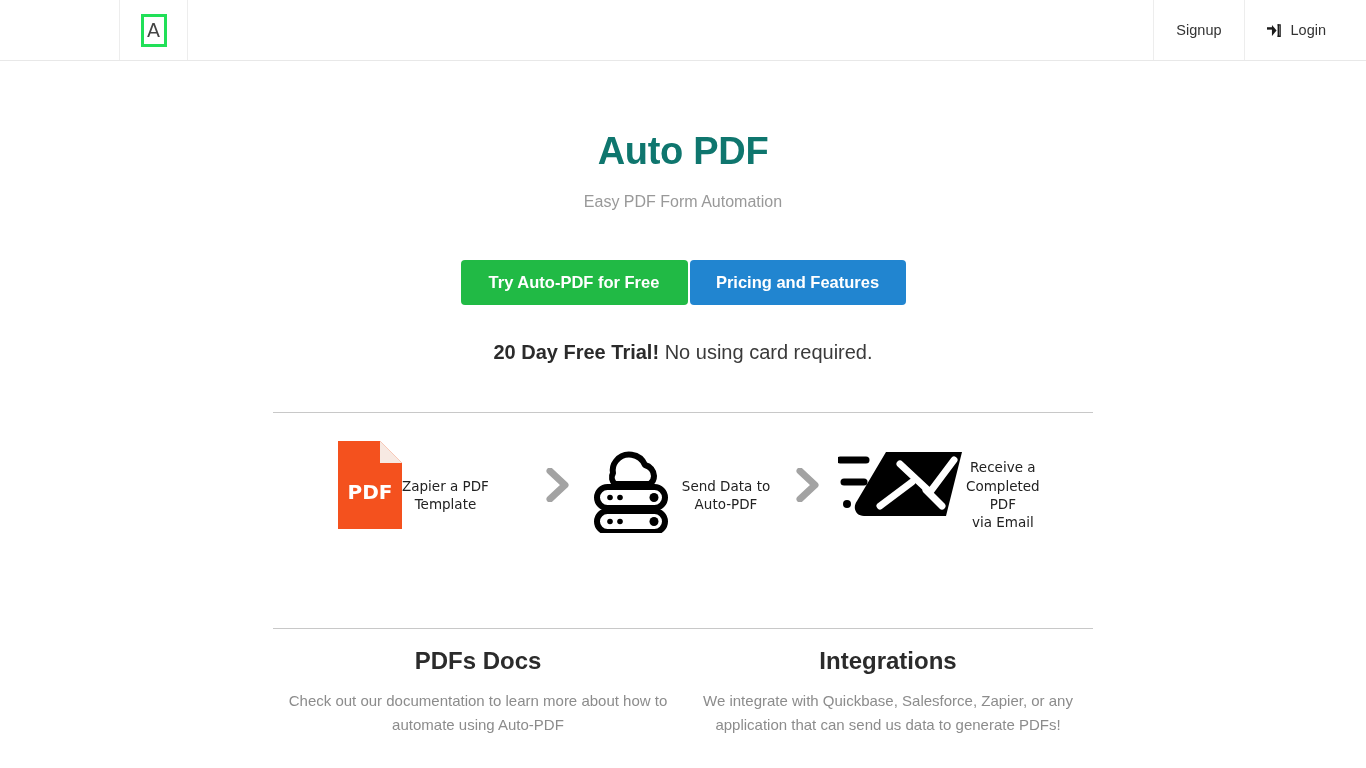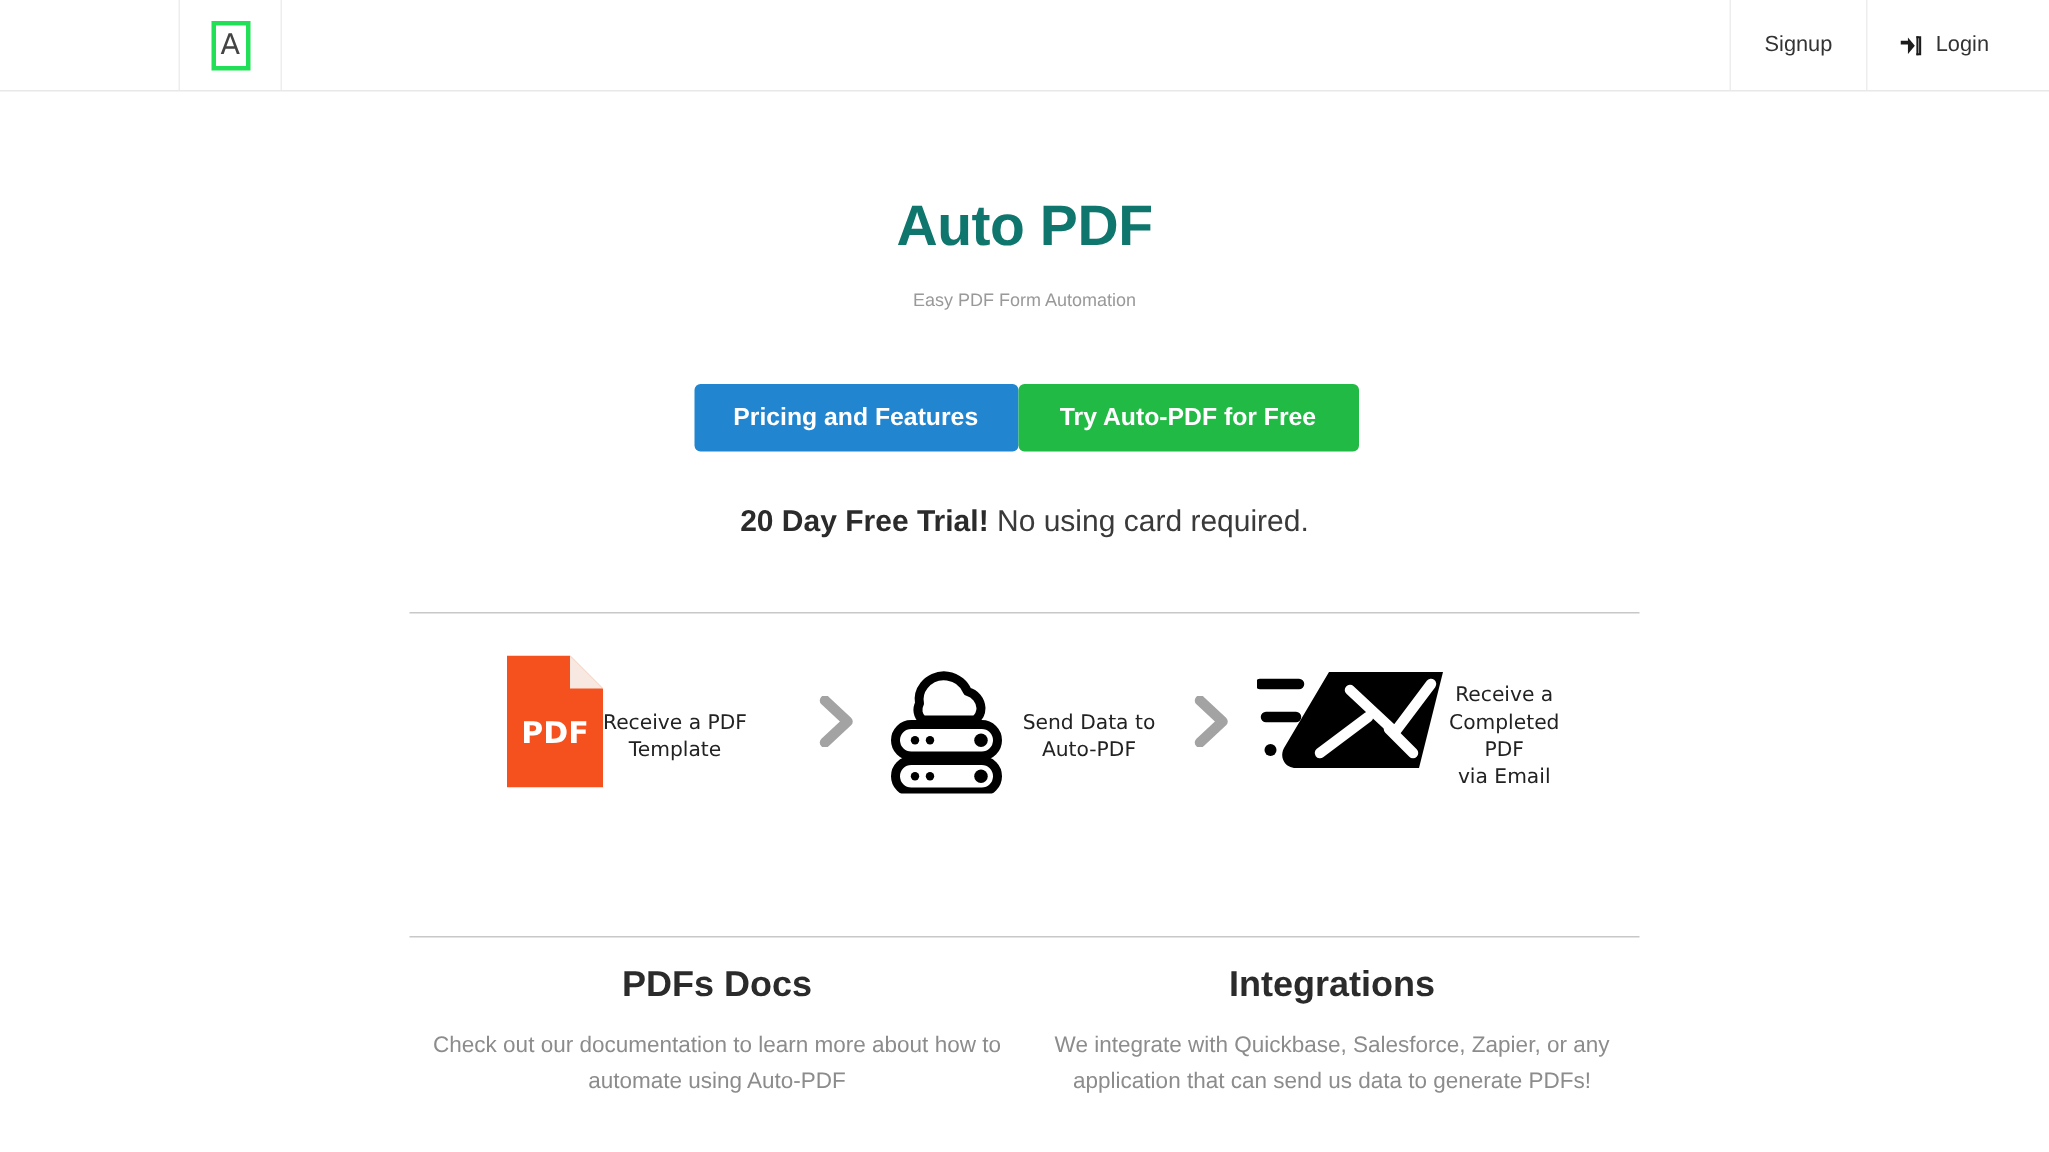--- a/index.html
+++ b/index.html
@@ -78,21 +78,21 @@
   .hero-title {
     margin-top: 70px;
     font-size: 38px;
     font-weight: bold;
     color: #0f766e;
     letter-spacing: -0.3px;
     line-height: 1.1;
   }
   .hero-sub {
     margin-top: 20px;
-    font-size: 12px;
+    font-size: 16px;
     color: #999999;
   }
 
   .btn-row {
     margin-top: 49px;
     display: flex;
   }
   .btn {
     border: none;
     color: #ffffff;
@@ -214,42 +214,42 @@
     <span>Login</span>
   </div>
 </div>
 
 <div class="main">
 
   <h1 class="hero-title">Auto PDF</h1>
   <div class="hero-sub">Easy PDF Form Automation</div>
 
   <div class="btn-row">
+    <button class="btn btn-green">Try Auto-PDF for Free</button>
     <button class="btn btn-blue">Pricing and Features</button>
-    <button class="btn btn-green">Try Auto-PDF for Free</button>
   </div>
 
   <div class="trial-line">
     <b>20 Day Free Trial!</b><span> No using card required.</span>
   </div>
 
   <div class="divider"></div>
 
   <div class="flow">
 
     <div class="step">
       <div class="step-icon">
         <svg width="64" height="88" viewBox="0 0 64 88">
           <path d="M0 0h42l22 22v66H0z" fill="#f4511e"></path>
           <path d="M42 0l22 22H42z" fill="#f7e9e2"></path>
           <text x="32" y="58" font-family="DejaVu Sans, sans-serif" font-size="20" font-weight="bold" fill="#ffffff" text-anchor="middle">PDF</text>
         </svg>
       </div>
       <div class="step-label">
-        <div>Receive a PDF</div>
+        <div>Zapier a PDF</div>
         <div>Template</div>
       </div>
     </div>
 
     <div class="chev">
       <svg width="26" height="34" viewBox="0 0 26 34">
         <path d="M5 3 L20 17 L5 31" stroke="#a3a3a3" stroke-width="7" fill="none" stroke-linecap="round" stroke-linejoin="round"></path>
       </svg>
     </div>
 

